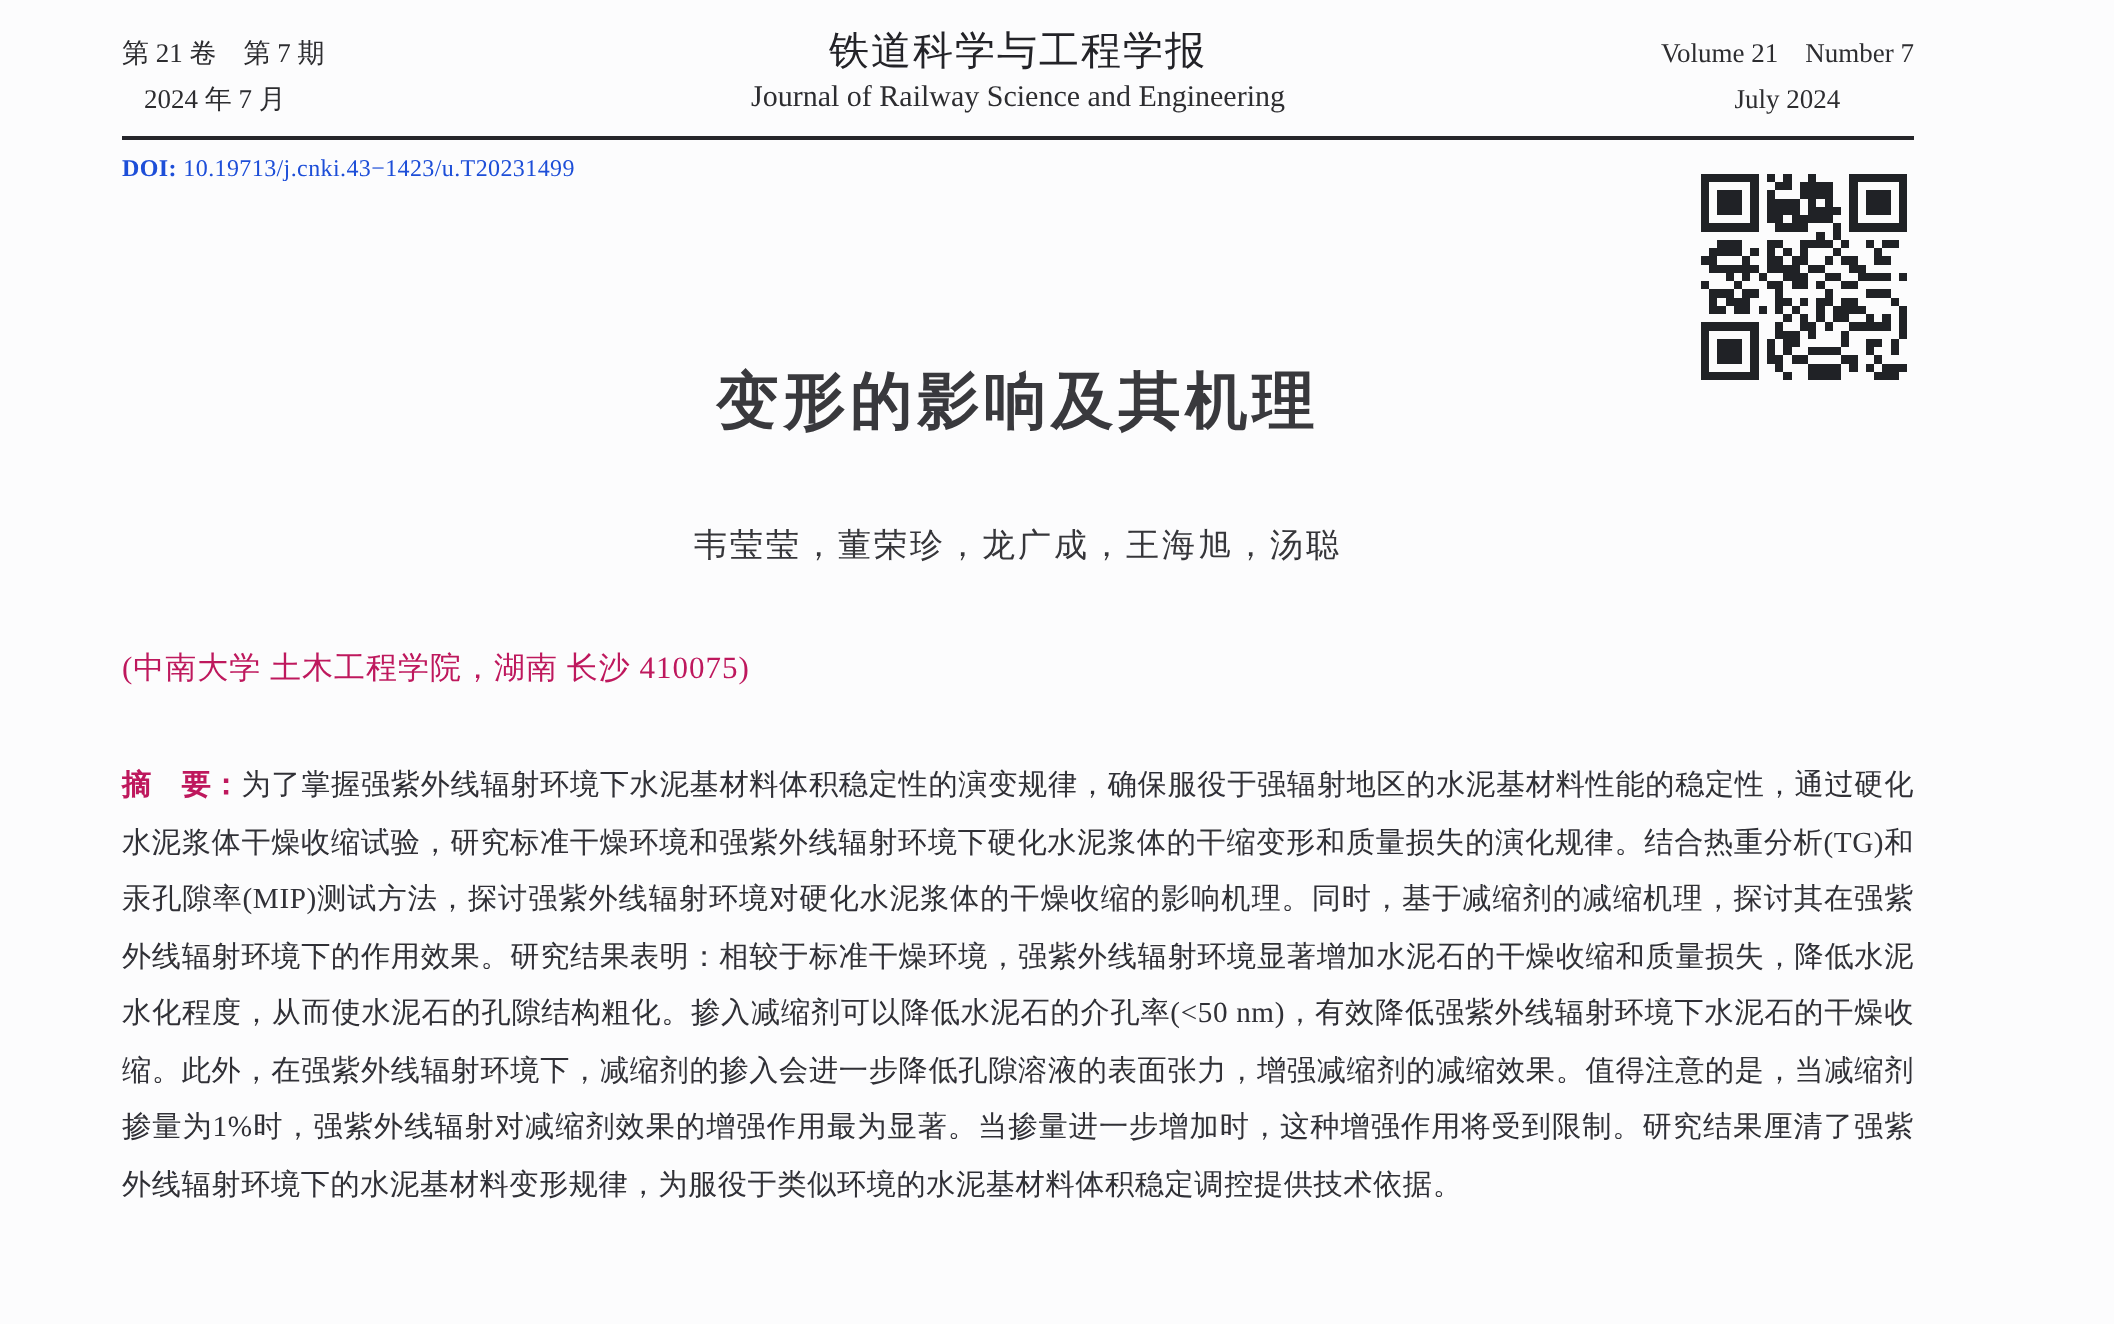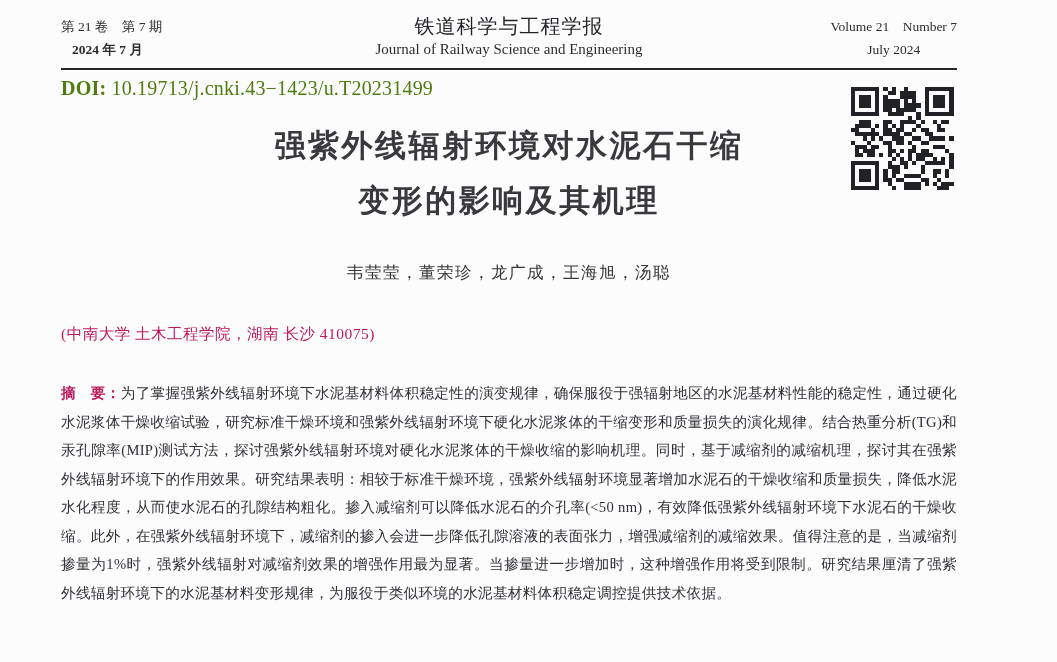--- a/index.html
+++ b/index.html
@@ -15,31 +15,31 @@
   
   .jheader {
     position: absolute; left: 61px; right: 100px; top: 15px;
     display: grid; grid-template-columns: 1fr auto 1fr;
     align-items: start;
     padding-bottom: 7px;
     border-bottom: 2.5px solid #26262b;
     font-size: 13.5px; line-height: 23px;
   }
   .h-left { text-align: left; white-space: nowrap; }
-  .h-left .l2 { padding-left: 11px; font-weight: bold; }
+  .h-left .l2 { padding-left: 11px; }
   .h-center { text-align: center; white-space: nowrap; }
   .h-center .cn { font-size: 20px; letter-spacing: 1px; color: #232328; }
   .h-center .en { font-size: 15px; }
   .h-right { text-align: right; }
   .h-right .inner { display: inline-block; text-align: center; white-space: nowrap; }
 
   
   .doi {
     position: absolute; left: 61px; top: 77px;
-    font-size: 20px; letter-spacing: 0.2px; color: #4d7c0f;
+    font-size: 12px; letter-spacing: 0.2px; color: #1d4ed8;
   }
   .doi b { font-weight: bold; }
 
   
   .qr {
     position: absolute; left: 849px; top: 87px;
     width: 106px; height: 103px;
   }
 
   
@@ -317,21 +317,21 @@
         <rect x="23" y="24" width="1" height="1"></rect>
         <rect x="0.5" y="0.5" width="6" height="6" fill="none" stroke="#202226"></rect>
         <rect x="2" y="2" width="3" height="3"></rect>
         <rect x="18.5" y="0.5" width="6" height="6" fill="none" stroke="#202226"></rect>
         <rect x="20" y="2" width="3" height="3"></rect>
         <rect x="0.5" y="18.5" width="6" height="6" fill="none" stroke="#202226"></rect>
         <rect x="2" y="20" width="3" height="3"></rect>
       </g>
     </svg>
 
-  <h1 class="title"><span>强紫外线辐射环境对水泥石干缩</span><br><span>变形的影响及其机理</span></h1>
+  <h1 class="title"><br><span>变形的影响及其机理</span></h1>
 
   <div class="authors">韦莹莹，董荣珍，龙广成，王海旭，汤聪</div>
 
   <div class="affil">(中南大学 土木工程学院，湖南 长沙 410075)</div>
 
   <div class="absblock">
     <p class="abs-p"><b class="lbl">摘　要：</b><span>为了掌握强紫外线辐射环境下水泥基材料体积稳定性的演变规律，确保服役于强辐射地区的水泥基材料性能的稳定性，通过硬化水泥浆体干燥收缩试验，研究标准干燥环境和强紫外线辐射环境下硬化水泥浆体的干缩变形和质量损失的演化规律。结合热重分析(TG)和汞孔隙率(MIP)测试方法，探讨强紫外线辐射环境对硬化水泥浆体的干燥收缩的影响机理。同时，基于减缩剂的减缩机理，探讨其在强紫外线辐射环境下的作用效果。研究结果表明：相较于标准干燥环境，强紫外线辐射环境显著增加水泥石的干燥收缩和质量损失，降低水泥水化程度，从而使水泥石的孔隙结构粗化。掺入减缩剂可以降低水泥石的介孔率(&lt;50 nm)，有效降低强紫外线辐射环境下水泥石的干燥收缩。此外，在强紫外线辐射环境下，减缩剂的掺入会进一步降低孔隙溶液的表面张力，增强减缩剂的减缩效果。值得注意的是，当减缩剂掺量为1%时，强紫外线辐射对减缩剂效果的增强作用最为显著。当掺量进一步增加时，这种增强作用将受到限制。研究结果厘清了强紫外线辐射环境下的水泥基材料变形规律，为服役于类似环境的水泥基材料体积稳定调控提供技术依据。</span></p>
   </div>
 
 </div>

